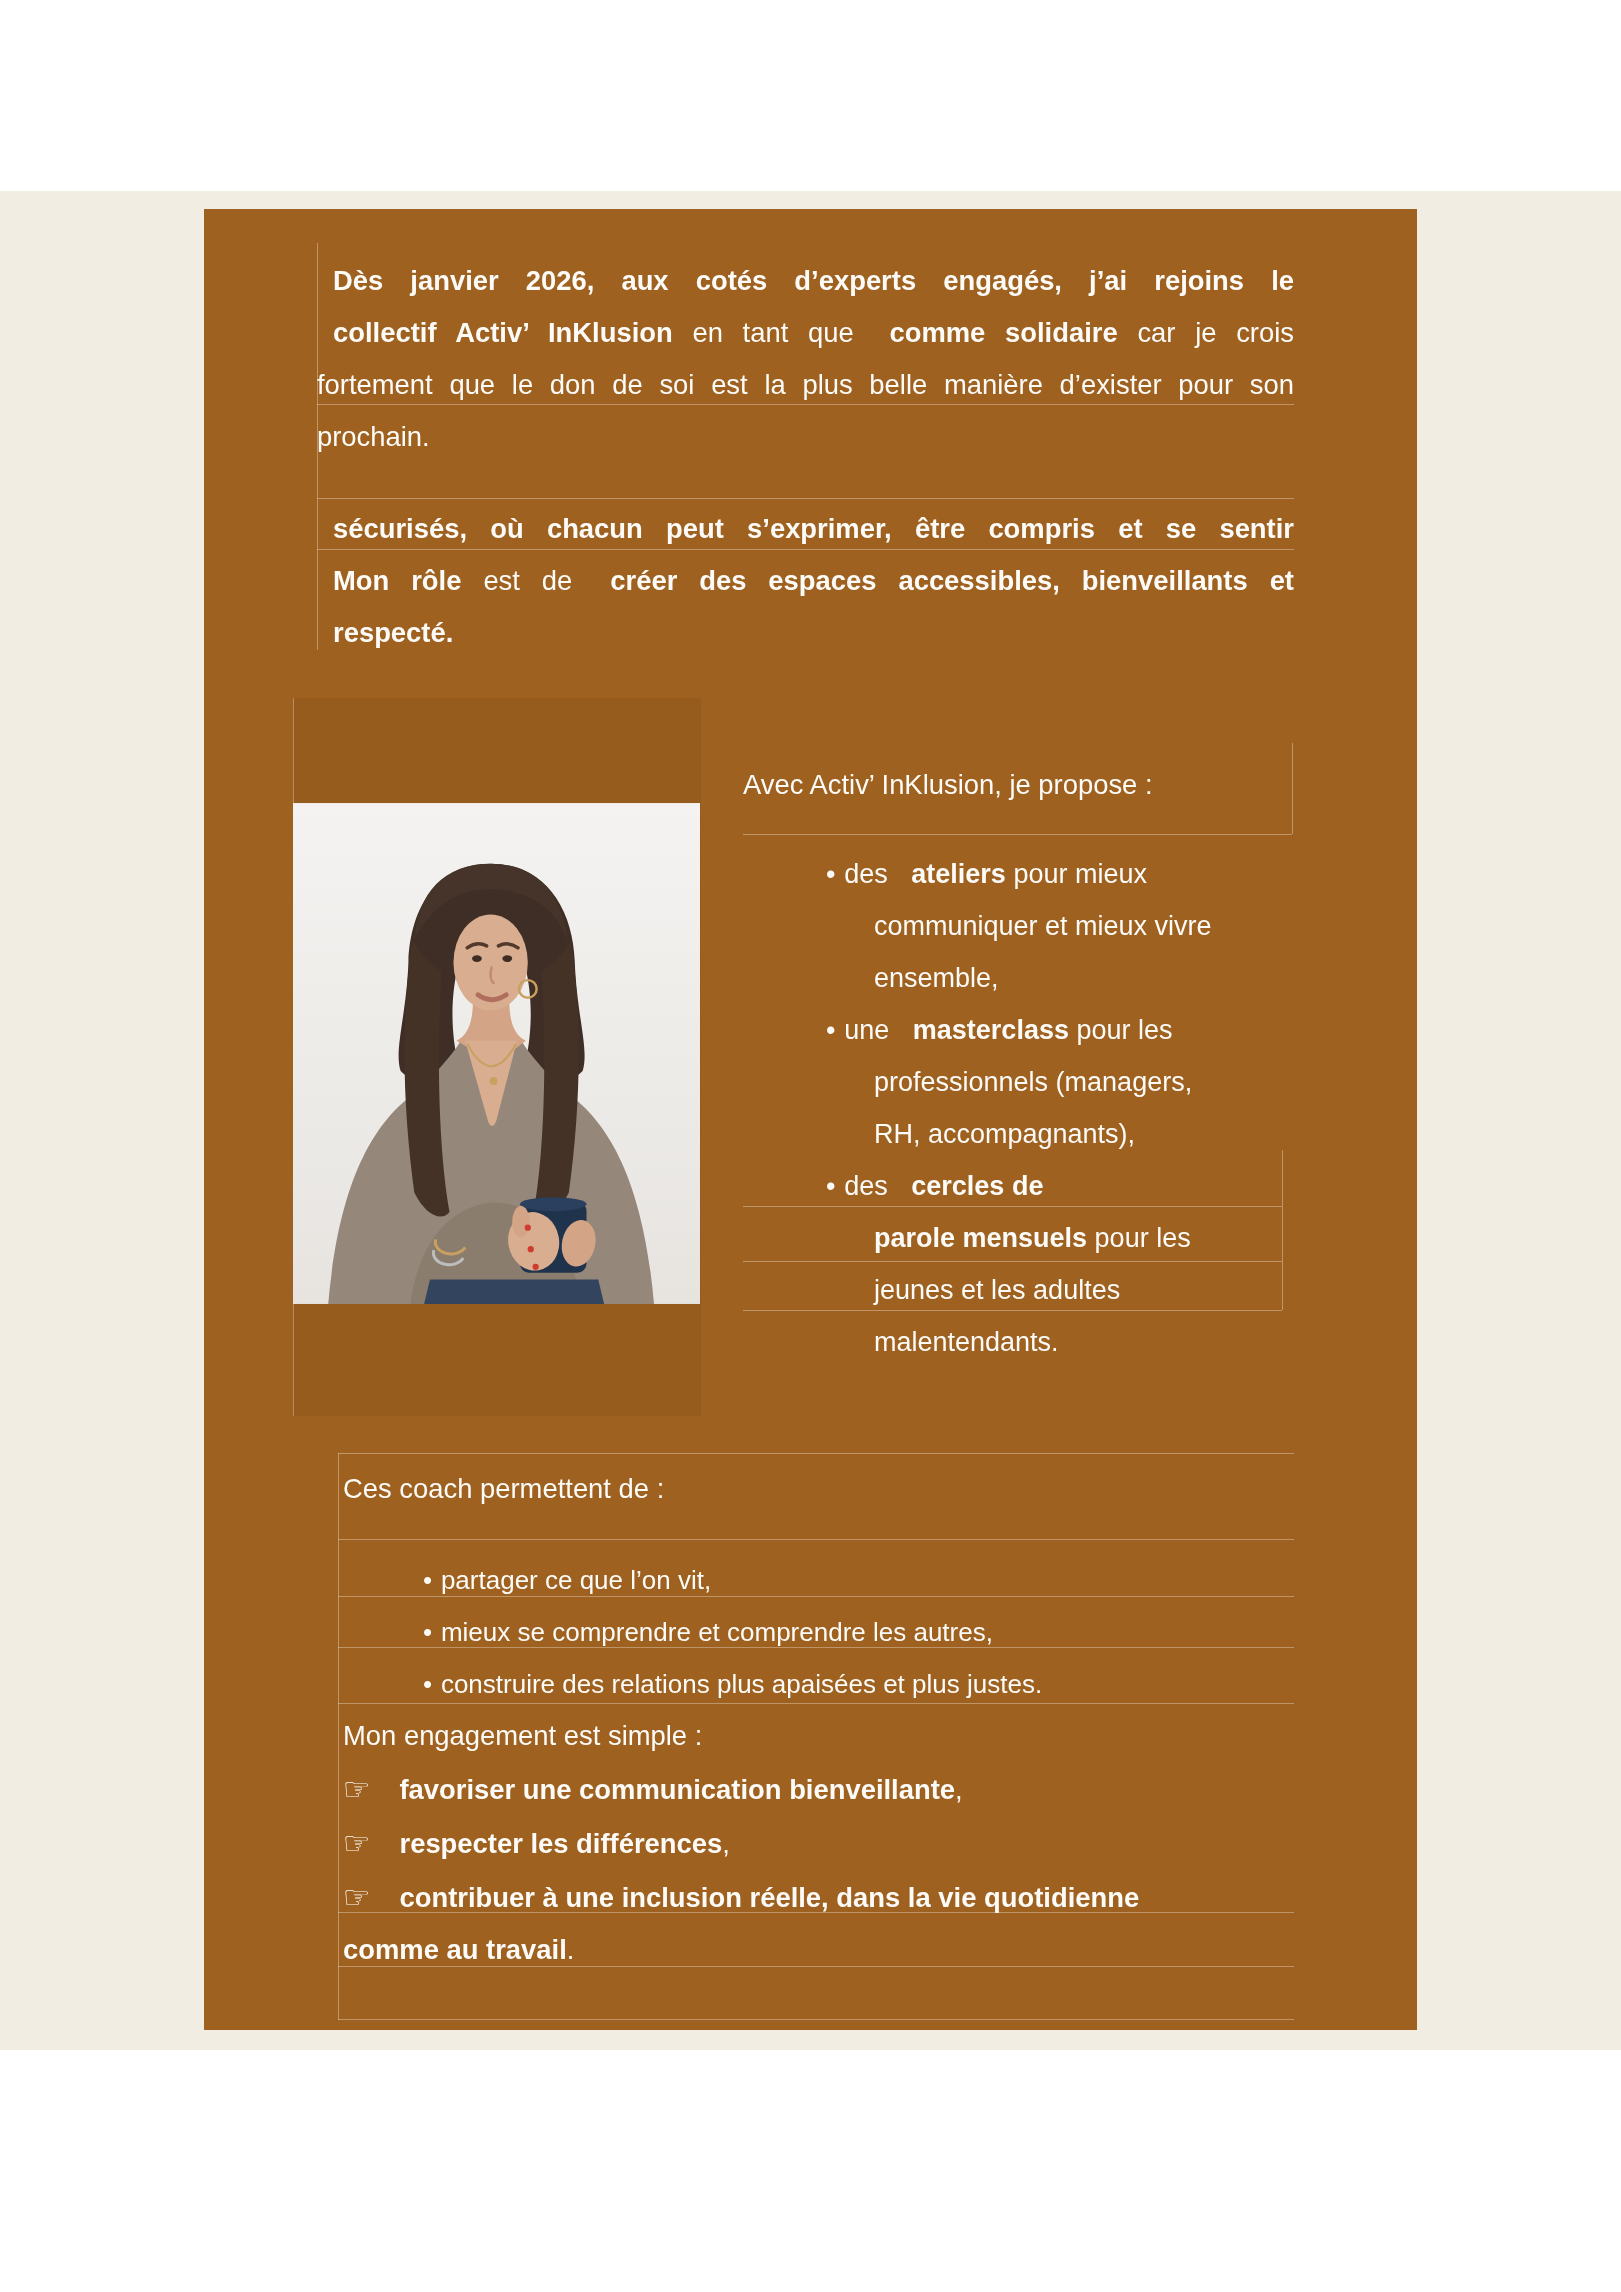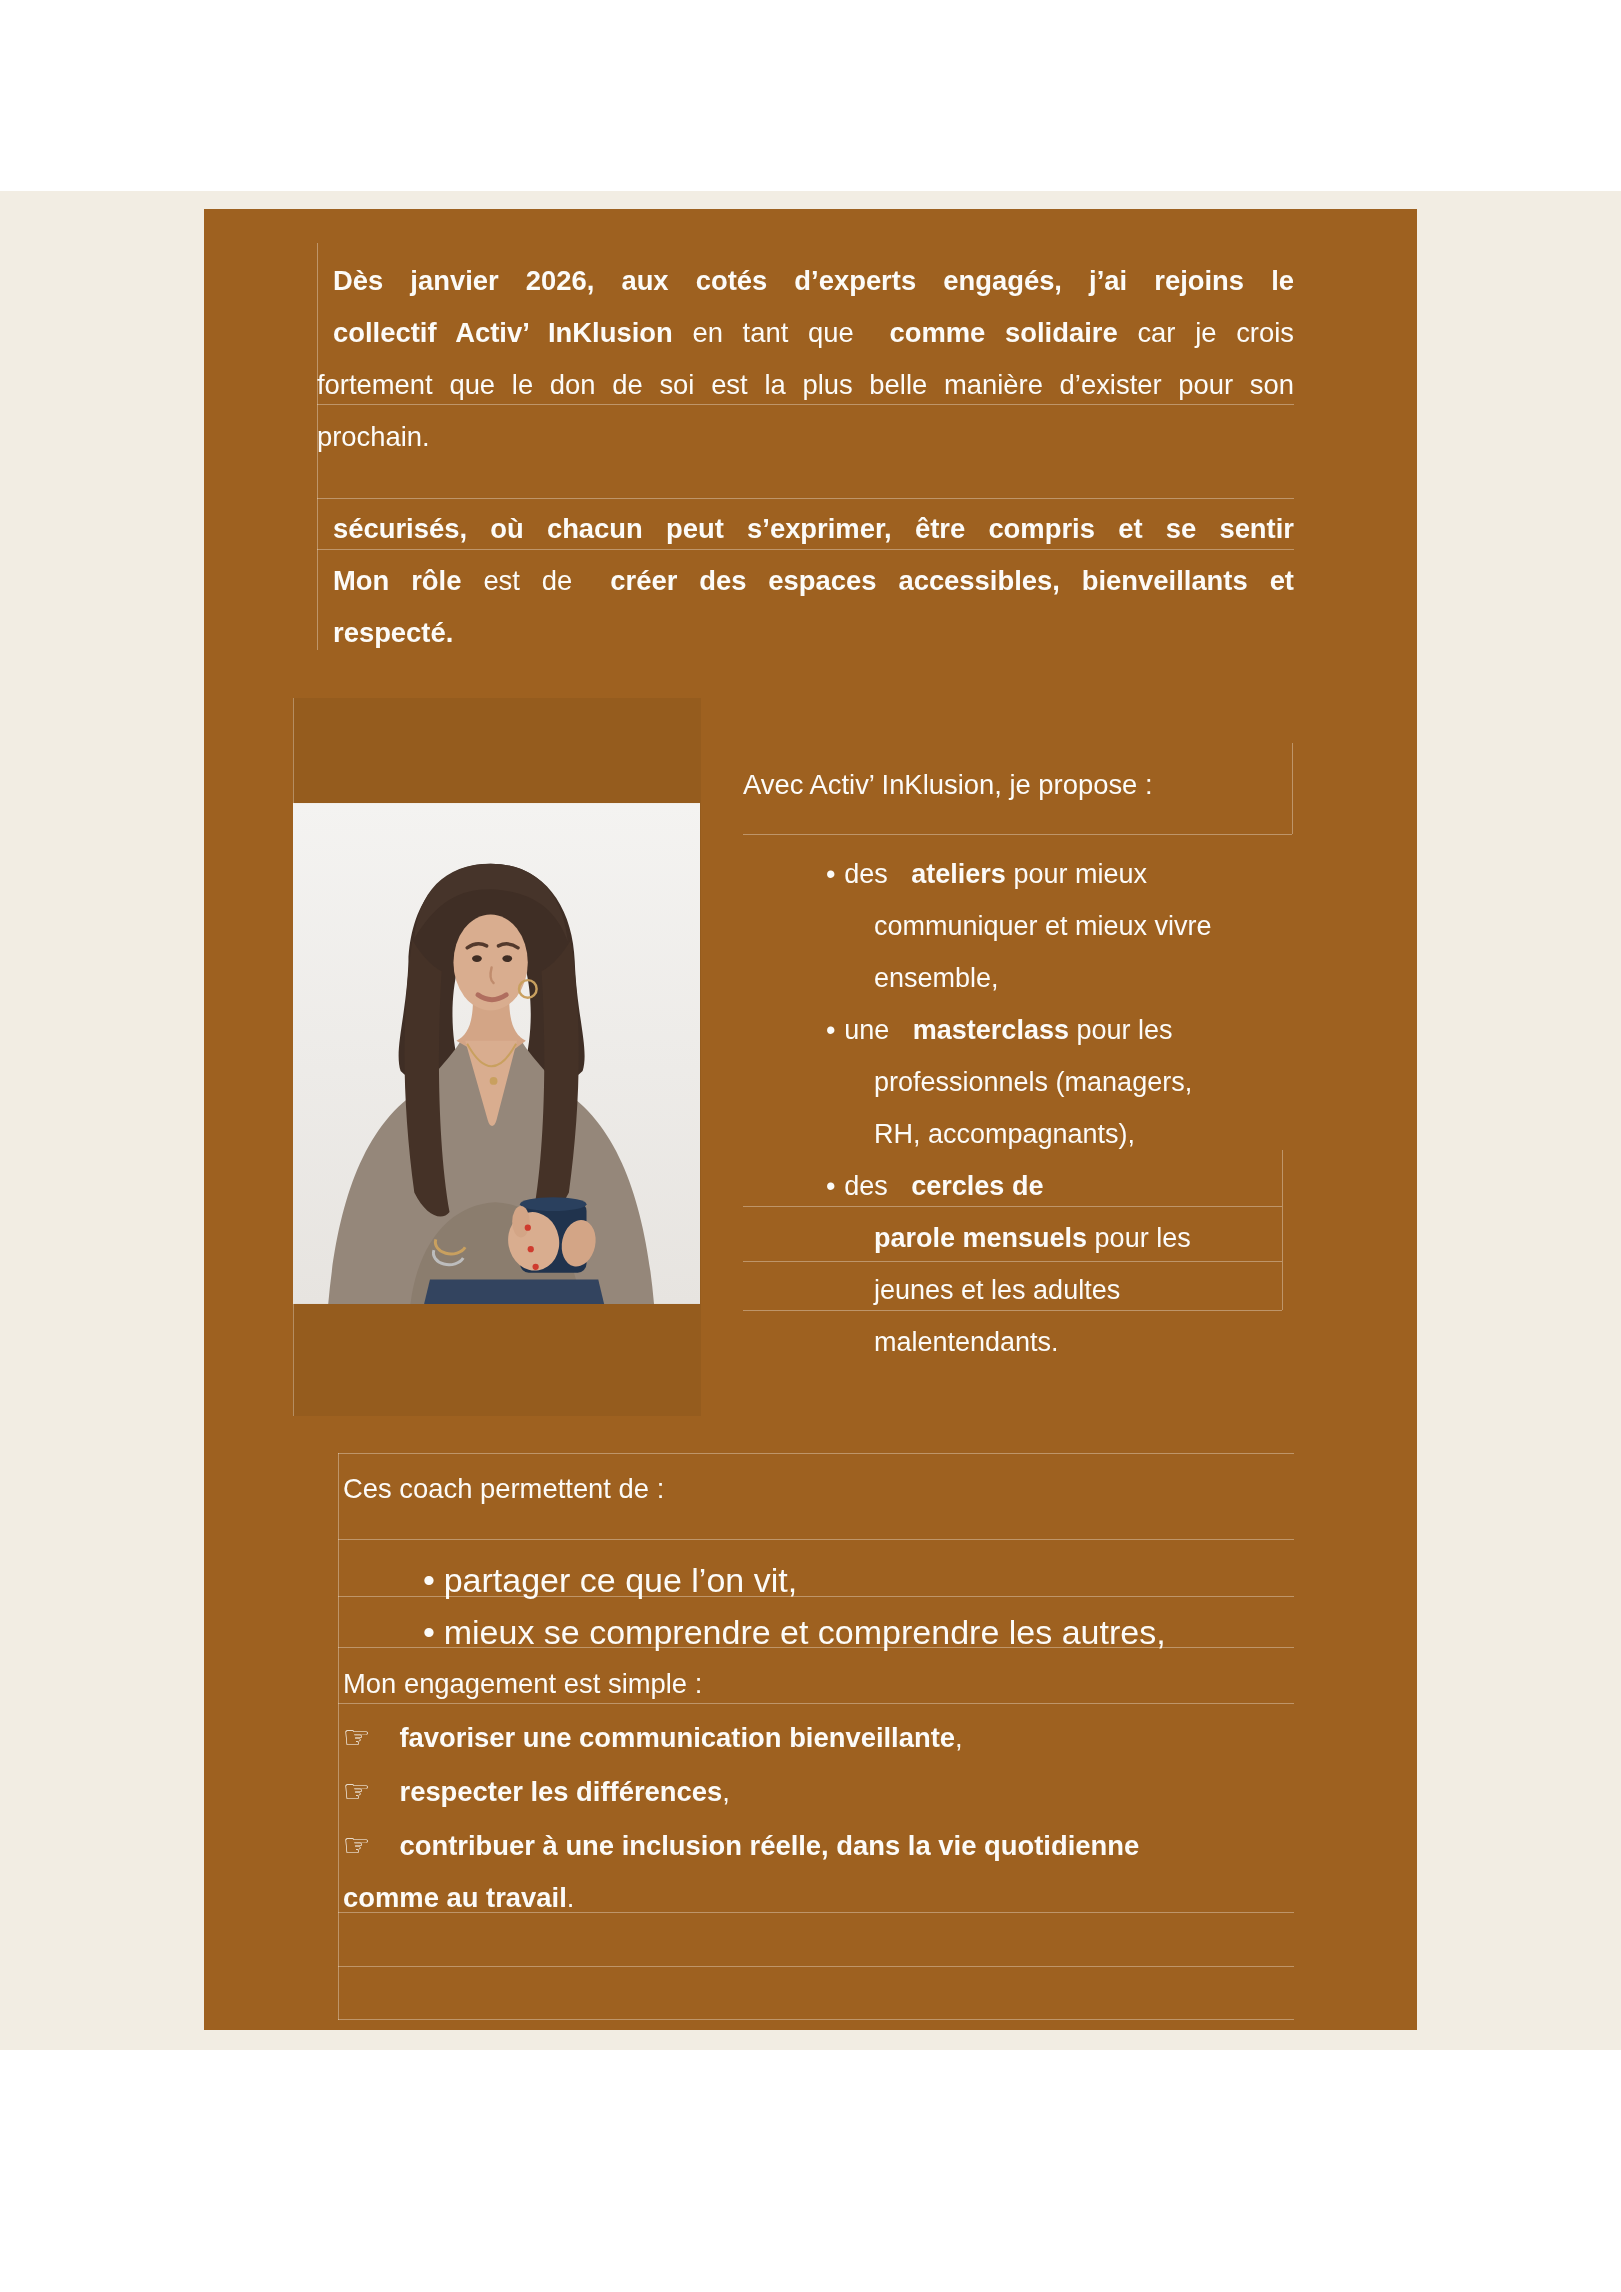--- a/index.html
+++ b/index.html
@@ -20,21 +20,21 @@
   
   .line{height:52px;line-height:52px;font-size:27.4px;white-space:nowrap;}
   .jline{text-align:justify;text-align-last:justify;}
   .b{font-weight:bold;padding-left:16px;}
   
   #photo-cell{left:89px;top:489px;width:407px;height:718px;background:rgba(0,0,0,0.05);border-left:1px solid rgba(255,255,255,0.30);}
   
   .offer{font-size:27px;line-height:52px;white-space:pre-wrap;padding-left:48px;text-indent:-48px;}
   .blt{margin-right:8.8px;}
   
-  .benefit{font-size:34px;line-height:52px;padding-left:80px;white-space:nowrap;}
+  .benefit{font-size:26px;line-height:52px;padding-left:80px;white-space:nowrap;}
   .plain-line{font-size:27.4px;line-height:52px;white-space:nowrap;}
   .commit{font-size:27.4px;line-height:52px;white-space:pre-wrap;}
   .pointer{font-family:"DejaVu Sans",sans-serif;font-size:31px;font-weight:normal;margin-right:12.7px;position:relative;top:1px;}
 </style>
 </head>
 <body>
 
 <div id="canvas" class="abs"></div>
 
 <div id="panel" class="abs">
@@ -116,20 +116,21 @@
 parole mensuels</span><span> pour les
 jeunes et les adultes
 malentendants.</span></div>
   </div>
 
   <div class="abs plain-line" style="left:139px;top:1254px;width:956px;">Ces coach permettent de :</div>
 
   <div class="abs" style="left:139px;top:1345px;width:956px;">
     <div class="benefit"><span class="blt">•</span><span>partager ce que l’on vit,</span></div>
     <div class="benefit"><span class="blt">•</span><span>mieux se comprendre et comprendre les autres,</span></div>
+    <div class="benefit"><span class="blt">•</span><span>construire des relations plus apaisées et plus justes.</span></div>
     <div class="plain-line">Mon engagement est simple :</div>
     <div class="commit"><span class="pointer">☞</span><span class="b">favoriser une communication bienveillante</span><span>,</span></div>
     <div class="commit"><span class="pointer">☞</span><span class="b">respecter les différences</span><span>,</span></div>
     <div class="commit"><span class="pointer">☞</span><span class="b">contribuer à une inclusion réelle, dans la vie quotidienne
 comme au travail</span><span>.</span></div>
   </div>
 
   <div class="vl" style="left:113px;top:34px;height:407px;"></div>
   <div class="hl" style="left:113px;top:195px;width:977px;"></div>
   <div class="hl" style="left:113px;top:289px;width:977px;"></div>

